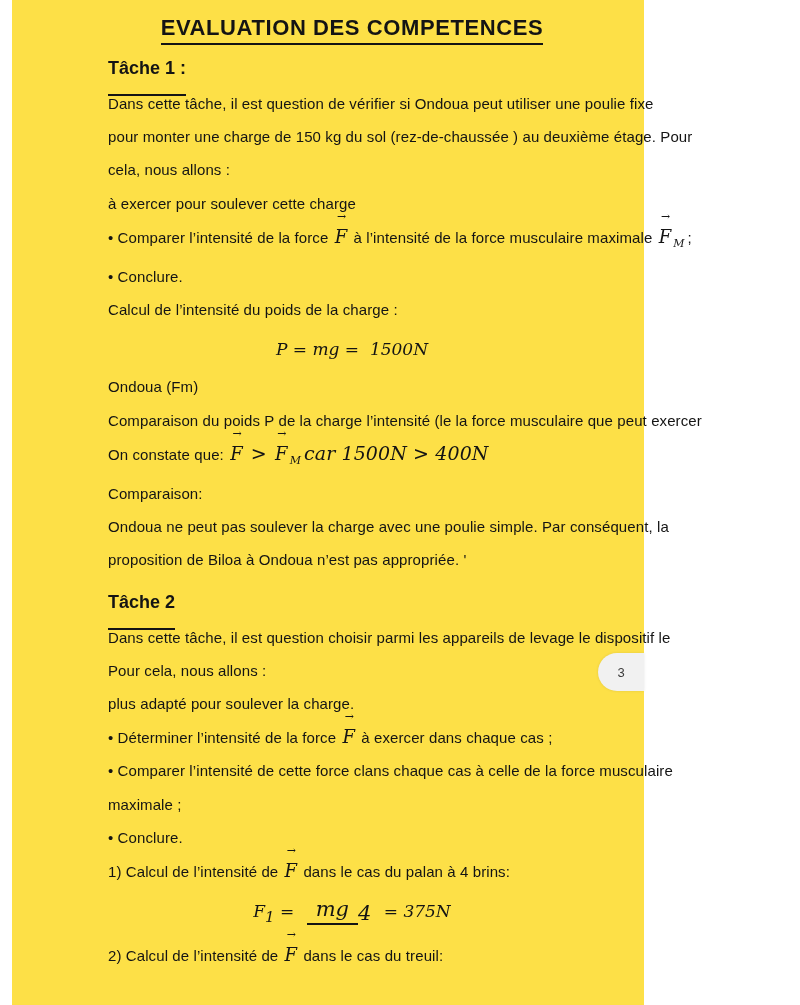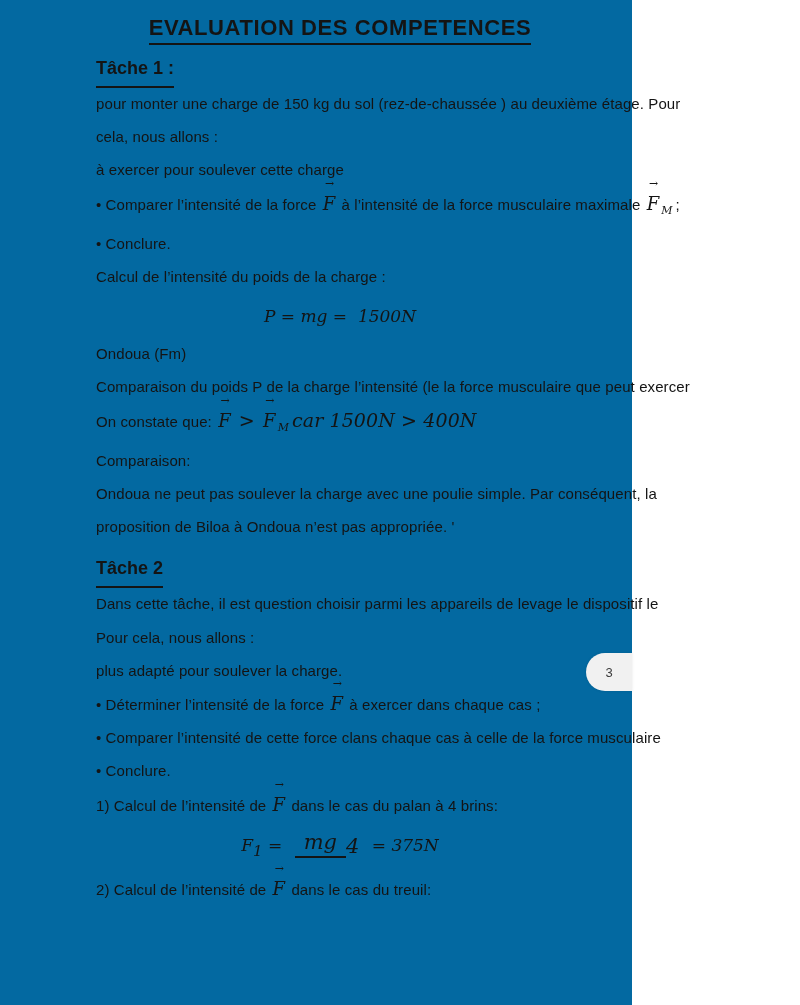--- a/index.html
+++ b/index.html
@@ -9,21 +9,22 @@
     height: 1005px;
     overflow: hidden;
     background: #ffffff;
     font-family: "Liberation Sans", sans-serif;
     color: #141414;
   }
   .page {
     position: relative;
     width: 632px;
     height: 1005px;
-    background: #0369a1;
+    background: #fde047;
+    margin-left: 12px;
   }
   .content {
     padding: 0 48px 0 96px;
   }
   .doc-title {
     padding-top: 13px;
     text-align: center;
     font-size: 22px;
     font-weight: bold;
     letter-spacing: 0.6px;
@@ -34,21 +35,21 @@
     padding-bottom: 3px;
   }
   .doc-heading {
     margin: 11px 0 5px 0;
     font-size: 18px;
     font-weight: bold;
     line-height: 28px;
   }
   .doc-heading .u {
     border-bottom: 2px solid #141414;
-    padding-bottom: 8px;
+    padding-bottom: 16px;
   }
   .doc-line {
     line-height: 33.2px;
     font-size: 15px;
     letter-spacing: 0.1px;
     white-space: pre;
   }
   
   .m {
     font-family: "DejaVu Serif", serif;
@@ -129,39 +130,41 @@
     justify-content: center;
   }
 </style>
 </head>
 <body>
 
 <div class="page">
   <div class="content">
       <div class="doc-title"><span class="u">EVALUATION DES COMPETENCES</span></div>
       <div class="doc-heading"><span class="u">Tâche 1 :</span></div>
+      <div class="doc-line"><span class="t">Dans cette tâche, il est question de vérifier si Ondoua peut utiliser une poulie fixe</span></div>
       <div class="doc-line"><span class="t">pour monter une charge de 150 kg du sol (rez-de-chaussée ) au deuxième étage. Pour</span></div>
       <div class="doc-line"><span class="t">cela, nous allons :</span></div>
       <div class="doc-line"><span class="t">à exercer pour soulever cette charge</span></div>
       <div class="doc-line"><span class="t">• Comparer l’intensité de la force </span><span class="vec"><span class="arrow">→</span><span>F</span></span><span class="t"> à l’intensité de la force musculaire maximale </span><span class="vec"><span class="arrow">→</span><span>F</span></span><span class="s">M</span><span class="t">;</span></div>
       <div class="doc-line"><span class="t">• Conclure.</span></div>
       <div class="doc-line"><span class="t">Calcul de l’intensité du poids de la charge :</span></div>
       <div class="doc-formula"><span class="m">P = mg =  1500N</span></div>
       <div class="doc-line"><span class="t">Ondoua (Fm)</span></div>
       <div class="doc-line"><span class="t">Comparaison du poids P de la charge l’intensité (le la force musculaire que peut exercer</span></div>
       <div class="doc-line"><span class="t">On constate que: </span><span class="vec"><span class="arrow">→</span><span>F</span></span><span class="m"> &gt; </span><span class="vec"><span class="arrow">→</span><span>F</span></span><span class="s">M</span><span class="m">car 1500N &gt; 400N</span></div>
       <div class="doc-line"><span class="t">Comparaison:</span></div>
       <div class="doc-line"><span class="t">Ondoua ne peut pas soulever la charge avec une poulie simple. Par conséquent, la</span></div>
       <div class="doc-line"><span class="t">proposition de Biloa à Ondoua n’est pas appropriée. '</span></div>
       <div class="doc-heading"><span class="u">Tâche 2</span></div>
       <div class="doc-line"><span class="t">Dans cette tâche, il est question choisir parmi les appareils de levage le dispositif le</span></div>
       <div class="doc-line"><span class="t">Pour cela, nous allons :</span></div>
       <div class="doc-line"><span class="t">plus adapté pour soulever la charge.</span></div>
       <div class="doc-line"><span class="t">• Déterminer l’intensité de la force </span><span class="vec"><span class="arrow">→</span><span>F</span></span><span class="t"> à exercer dans chaque cas ;</span></div>
       <div class="doc-line"><span class="t">• Comparer l’intensité de cette force clans chaque cas à celle de la force musculaire</span></div>
+      <div class="doc-line"><span class="t">maximale ;</span></div>
       <div class="doc-line"><span class="t">• Conclure.</span></div>
       <div class="doc-line"><span class="t">1) Calcul de l’intensité de </span><span class="vec"><span class="arrow">→</span><span>F</span></span><span class="t"> dans le cas du palan à 4 brins:</span></div>
       <div class="doc-formula"><span class="m">F</span><span class="s">1</span><span class="m"> = </span><span class="frac"><span class="fnum">mg</span><span class="fden">4</span></span><span class="m"> = 375N</span></div>
       <div class="doc-line"><span class="t">2) Calcul de l’intensité de </span><span class="vec"><span class="arrow">→</span><span>F</span></span><span class="t"> dans le cas du treuil:</span></div>
     </div>
   <div class="page-badge">
     <span>3</span>
   </div>
 </div>
 

